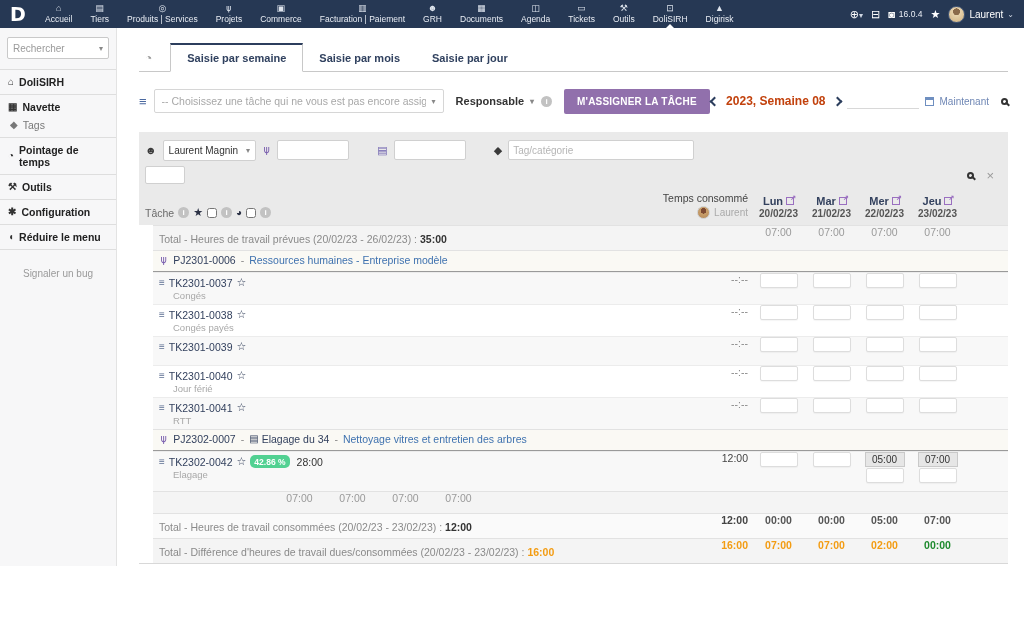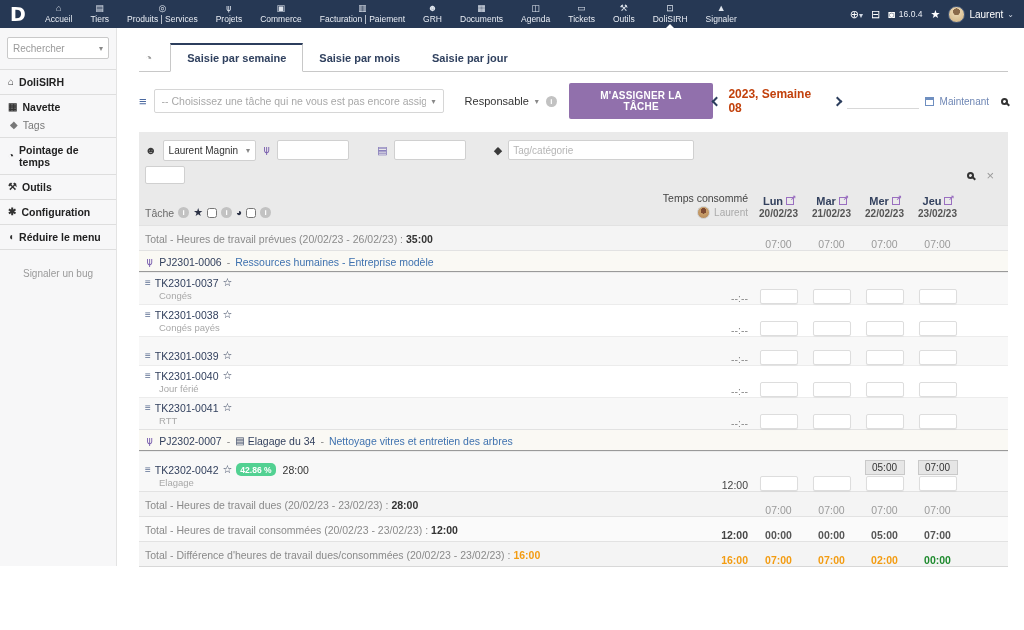--- a/index.html
+++ b/index.html
@@ -42,38 +42,38 @@
   .tab { font-size:11px; font-weight:bold; color:#30415f; padding:7px 16px; cursor:pointer; }
   .tab.active { border:1px solid #c8c8c8; border-bottom:1px solid #fff; border-top:2px solid #2c3e5d; background:#fff; margin-bottom:-1px; }
 
   
   .ctrl-row { display:flex; align-items:center; margin-top:16px; height:26px; }
   .ctrl-row .ic-list { font-size:13px; color:#4b69a0; margin-right:7px; }
   .sel { border:1px solid #d6d6d6; border-radius:2px; background:#fff; height:24px; display:flex; align-items:center; justify-content:space-between; padding:0 7px; cursor:pointer; }
   .sel .txt { font-size:10.5px; color:#a8a8a8; white-space:nowrap; overflow:hidden; }
   .sel .caret, .bare-sel .caret { font-size:8px; color:#888; margin-left:6px; }
   .sel-task { width:290px; }
-  .bare-sel { display:flex; align-items:center; font-size:11px; color:#333; margin-left:21px; cursor:pointer; }
+  .bare-sel { display:flex; align-items:center; font-size:11px; color:#333; margin-left:12px; cursor:pointer;font-weight:bold; }
   .info { display:inline-block; width:11px; height:11px; border-radius:50%; background:#c2c2c2; color:#fff; font-size:8px; line-height:11px; text-align:center; font-weight:bold; margin-left:7px; }
   .info::after { content:"i"; }
   .btn-assign { margin-left:12px; background:#9170ac; color:#fff; border:none; font-size:10px; font-weight:bold; letter-spacing:.2px; padding:7px 13px; border-radius:2px; cursor:pointer; font-family:"Liberation Sans",sans-serif; }
   .week-nav { margin-left:auto; display:flex; align-items:center; gap:6px; }
   .chev { width:7px; height:7px; border-left:2px solid #2c3e5d; border-bottom:2px solid #2c3e5d; display:inline-block; cursor:pointer; }
   .chev.l { transform:rotate(45deg); }
   .chev.r { transform:rotate(225deg); }
   .week-label { font-size:12px; font-weight:bold; color:#c2410c; margin:0 2px; }
   .week-input { width:72px; height:16px; border:none; border-bottom:1px solid #d8d8d8; background:transparent; }
   .mini-cal { width:9px; height:9px; border:1px solid #6f8fc0; border-top:3px solid #6f8fc0; display:inline-block; }
   .now-link { font-size:10px; color:#6f87b5; cursor:pointer; }
   .mag { width:7px; height:7px; border:2px solid #333; border-radius:50%; display:inline-block; position:relative; cursor:pointer; }
   .mag::after { content:""; position:absolute; width:5px; height:2px; background:#333; right:-4px; bottom:-2px; transform:rotate(45deg); }
 
   
   .tableblock { margin-top:18px; border-bottom:1px solid #d8d8d8; }
-  .trow { display:flex; align-items:flex-end; }
+  .trow { display:flex; align-items:flex-start;margin-left:14px; }
   .c-task { flex:1; padding:3px 4px 3px 6px; min-width:0; }
   .c-cons { width:120px; text-align:right; padding-right:4px; font-size:10.5px; color:#888; }
   .c-day { width:53px; text-align:center; font-size:10.5px; }
   .c-sp { width:44px; display:flex; align-items:center; justify-content:flex-end; gap:10px; padding-right:6px; }
 
   .filters { background:#eaeaea; padding:6px 6px 0 6px; }
   .f-row1 { display:flex; align-items:center; gap:6px; height:24px; }
   .f-row1 .ic { font-size:11px; }
   .ic-user-d { color:#3a3a3a; }
   .ic-proj { color:#7a5fae; }
@@ -185,21 +185,21 @@
     <div class="nav-tab">
         <span class="ic">⚒</span>
         <span class="lbl">Outils</span>
       </div>
     <div class="nav-tab active">
         <span class="ic">⊡</span>
         <span class="lbl">DoliSIRH</span>
       </div>
     <div class="nav-tab">
         <span class="ic">▲</span>
-        <span class="lbl">Signaler</span>
+        <span class="lbl">Digirisk</span>
       </div>
   </div>
   <div class="nav-right">
     <span class="ic">⊕<span class="nav-caret">▾</span></span>
     <span class="ic">⊟</span>
     <span class="ic">◙</span>
     <span class="nav-version">16.0.4</span>
     <span class="ic">★</span>
     <span class="nav-user">
       <span class="avatar"></span>
@@ -506,21 +506,20 @@
       <div class="c-day">
           <div class="day-stack">
             <span class="day-chip">07:00</span>
             <input class="day-input" style="">
           </div>
         </div>
       <div class="c-sp"></div>
     </div>
 
     <div class="trow row-total">
-      <div class="c-task"><span class="lab">Total - Heures de travail dues (20/02/23 - 23/02/23) :</span><span class="lab val">28:00</span></div>
       <div class="c-cons"></div>
       <div class="c-day gray-day">07:00</div>
       <div class="c-day gray-day">07:00</div>
       <div class="c-day gray-day">07:00</div>
       <div class="c-day gray-day">07:00</div>
       <div class="c-sp"></div>
     </div>
 
     <div class="trow row-total" style="background:#fafafa;">
       <div class="c-task"><span class="lab">Total - Heures de travail consommées (20/02/23 - 23/02/23) :</span><span class="lab val">12:00</span></div>

